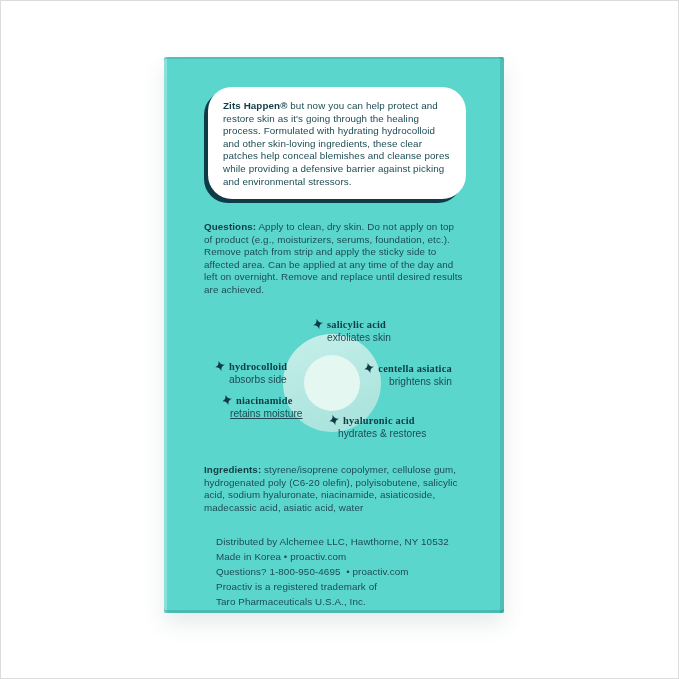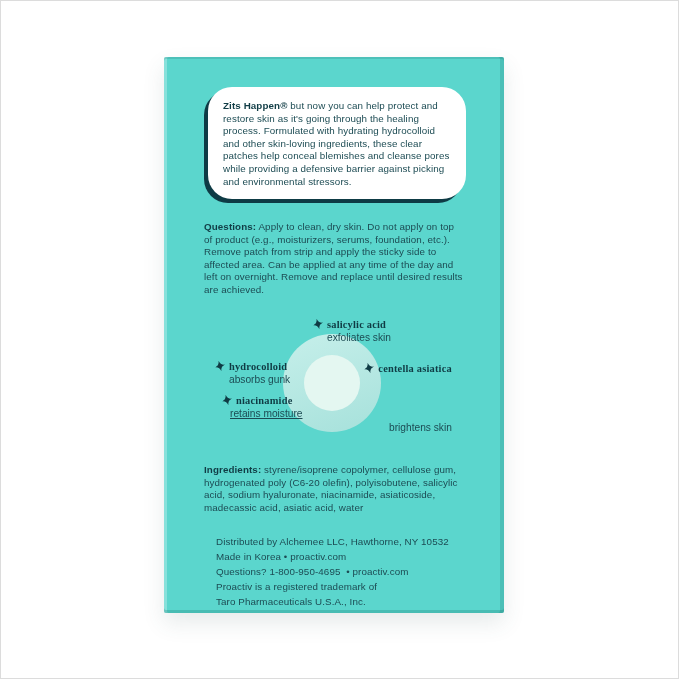--- a/index.html
+++ b/index.html
@@ -71,21 +71,21 @@
   .callout .name { font-weight: bold; color: #0f3b44; letter-spacing: 0.2px; display: block; font-family: Liberation Serif, serif; }
   .callout .benefit { display: block; color: #1c4b53; font-size: 10.2px; }
   .sparkle {
     position: absolute; left: -15px; top: 0px;
     width: 12px; height: 12px;
     transform: rotate(-15deg);
   }
   .c-salicylic   { left: 163px; top: 261px; }
   .c-hydrocolloid{ left: 65px;  top: 287px; margin-top: 16px; }
   .c-centella    { left: 214px; top: 305px; text-align: right; }
-  .c-centella .benefit { margin-left: 11px; margin-top: 46px; }
+  .c-centella .benefit { margin-left: 11px; }
   .c-niacinamide { left: 72px;  top: 337px; }
   .c-niacinamide .benefit { margin-left: -6px; text-decoration: underline; }
   .c-hyaluronic  { left: 179px; top: 357px; }
   .c-hyaluronic .benefit { margin-left: -5px; }
 </style>
 </head>
 <body>
 
 <div class="stage">
   <div class="box">
@@ -118,39 +118,46 @@
         </svg>
       <span class="name">salicylic acid</span>
       <span class="benefit">exfoliates skin</span>
     </div>
 
     <div class="callout c-hydrocolloid">
       <svg class="sparkle" viewBox="0 0 24 24">
           <path d="M12 1 C13.2 8 16 10.8 23 12 C16 13.2 13.2 16 12 23 C10.8 16 8 13.2 1 12 C8 10.8 10.8 8 12 1 Z" fill="#0f3b44"></path>
         </svg>
       <span class="name">hydrocolloid</span>
-      <span class="benefit">absorbs gunk</span>
+      <span class="benefit">absorbs side</span>
     </div>
 
     <div class="callout c-centella">
       <svg class="sparkle" viewBox="0 0 24 24">
           <path d="M12 1 C13.2 8 16 10.8 23 12 C16 13.2 13.2 16 12 23 C10.8 16 8 13.2 1 12 C8 10.8 10.8 8 12 1 Z" fill="#0f3b44"></path>
         </svg>
       <span class="name">centella asiatica</span>
       <span class="benefit">brightens skin</span>
     </div>
 
     <div class="callout c-niacinamide">
       <svg class="sparkle" viewBox="0 0 24 24">
           <path d="M12 1 C13.2 8 16 10.8 23 12 C16 13.2 13.2 16 12 23 C10.8 16 8 13.2 1 12 C8 10.8 10.8 8 12 1 Z" fill="#0f3b44"></path>
         </svg>
       <span class="name">niacinamide</span>
       <span class="benefit">retains moisture</span>
     </div>
 
+    <div class="callout c-hyaluronic">
+      <svg class="sparkle" viewBox="0 0 24 24">
+          <path d="M12 1 C13.2 8 16 10.8 23 12 C16 13.2 13.2 16 12 23 C10.8 16 8 13.2 1 12 C8 10.8 10.8 8 12 1 Z" fill="#0f3b44"></path>
+        </svg>
+      <span class="name">hyaluronic acid</span>
+      <span class="benefit">hydrates &amp; restores</span>
+    </div>
 
     <div class="ingredients">
       <p class="pre body-text"><strong>Ingredients:</strong><span> styrene/isoprene copolymer, cellulose gum,
 hydrogenated poly (C6-20 olefin), polyisobutene, salicylic
 acid, sodium hyaluronate, niacinamide, asiaticoside,
 madecassic acid, asiatic acid, water</span></p>
     </div>
 
     <p class="pre footer">Distributed by Alchemee LLC, Hawthorne, NY 10532
 Made in Korea • proactiv.com

